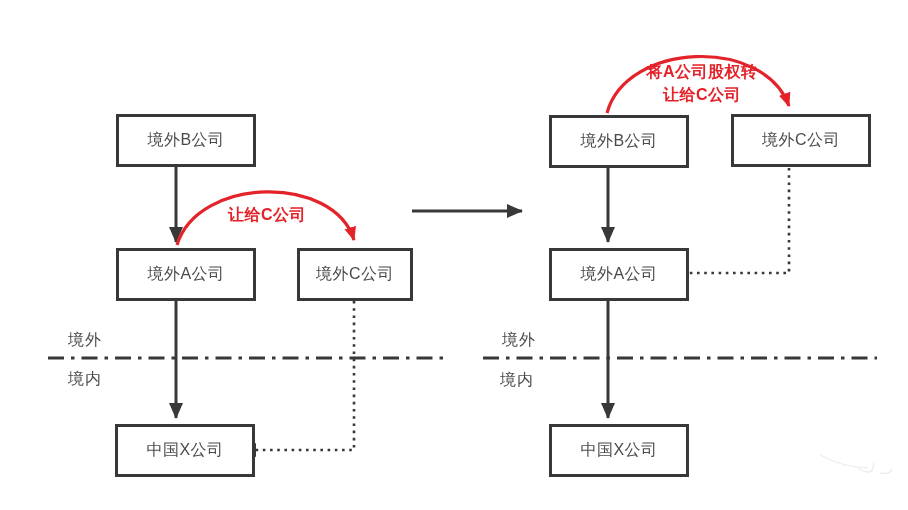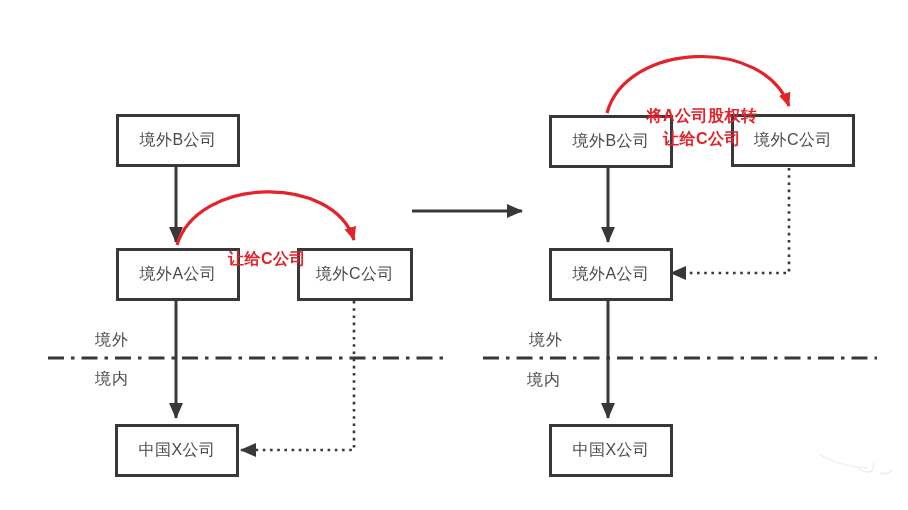--- a/index.html
+++ b/index.html
@@ -21,37 +21,35 @@
   .stroke-red{stroke:var(--accent-red,#e42229);}
   .fill-red{fill:var(--accent-red,#e42229);}
   .box{
     position:absolute;
     box-sizing:border-box;
     border:3px solid var(--line,#383838);
     background:#ffffff;
     display:flex;align-items:center;justify-content:center;
     font-size:16px;color:var(--box-text,#4a4a4a);
     letter-spacing:0.5px;
-    width:124px;height:53px;
+    width:140px;height:53px;
   }
   .note{
     position:absolute;
     width:170px;
     text-align:center;
     color:var(--accent-red,#e42229);
     font-size:16px;font-weight:bold;
     line-height:23px;
     letter-spacing:0.5px;
-    margin-top:44px;
   }
   .region-label{
     position:absolute;
     font-size:16px;color:var(--box-text,#4a4a4a);
     letter-spacing:1px;
-    margin-left:27px;
   }
 </style>
 </head>
 <body>
 
 <div class="stage">
 
   <svg class="lines" width="908" height="510" viewBox="0 0 908 510">
     <defs>
       <marker id="ah-black" markerUnits="userSpaceOnUse" markerWidth="20" markerHeight="16" refX="15" refY="7" orient="auto">

